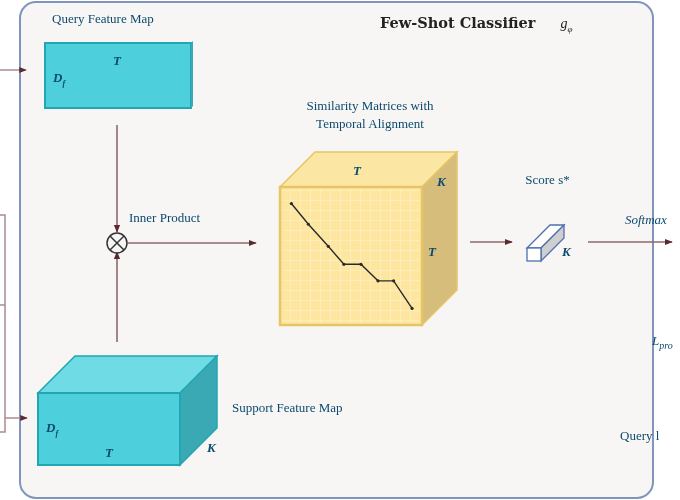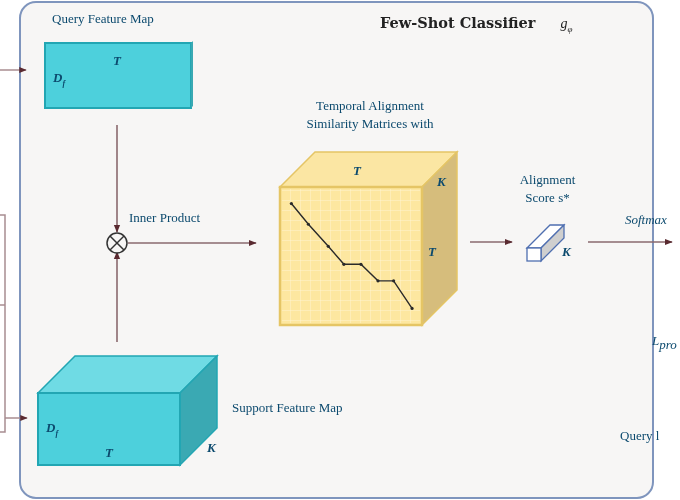--- a/index.html
+++ b/index.html
@@ -88,33 +88,32 @@
   <span class="ital" style="font-weight:normal; font-family:'Liberation Serif',serif; font-size:14px; margin-left:20px;"><span>g</span><sub style="font-size:9px;">φ</sub></span>
 </div>
 
 <div class="lbl" style="left:52px; top:11px;">Query Feature Map</div>
 <div class="lbl ital" style="left:113px; top:53px; font-weight:bold;">T</div>
 <div class="lbl ital" style="left:53px; top:70px; font-weight:bold;"><span>D</span><sub style="font-size:8px;">f</sub></div>
 
 <div class="lbl" style="left:129px; top:210px;text-align:center;">Inner Product</div>
 
 <div class="lbl center" style="left:275px; top:97px; width:190px; line-height:18px;">
+  <div>Similarity Matrices with</div>
   <div>Temporal Alignment</div>
-  <div>Similarity Matrices with</div>
 </div>
 <div class="lbl ital" style="left:353px; top:163px; font-weight:bold;">T</div>
 <div class="lbl ital" style="left:437px; top:174px; font-weight:bold;">K</div>
 <div class="lbl ital" style="left:428px; top:244px; font-weight:bold;">T</div>
 
 <div class="lbl center" style="left:500px; top:171px; width:95px; line-height:18px;">
-  <div>Alignment</div>
   <div>Score s*</div>
 </div>
 <div class="lbl ital" style="left:562px; top:244px; font-weight:bold;">K</div>
 
 <div class="lbl ital" style="left:625px; top:212px;">Softmax</div>
-<div class="lbl ital" style="left:652px; top:333px;"><span>L</span><sub style="font-size:13px;">pro</sub></div>
+<div class="lbl ital" style="left:652px; top:333px;"><span>L</span><sub style="font-size:10px;">pro</sub></div>
 <div class="lbl" style="left:620px; top:428px;">Query l</div>
 
 <div class="lbl" style="left:232px; top:400px;">Support Feature Map</div>
 <div class="lbl ital" style="left:46px; top:420px; font-weight:bold;"><span>D</span><sub style="font-size:8px;">f</sub></div>
 <div class="lbl ital" style="left:105px; top:445px; font-weight:bold;">T</div>
 <div class="lbl ital" style="left:207px; top:440px; font-weight:bold;">K</div>
 
 </body></html>

